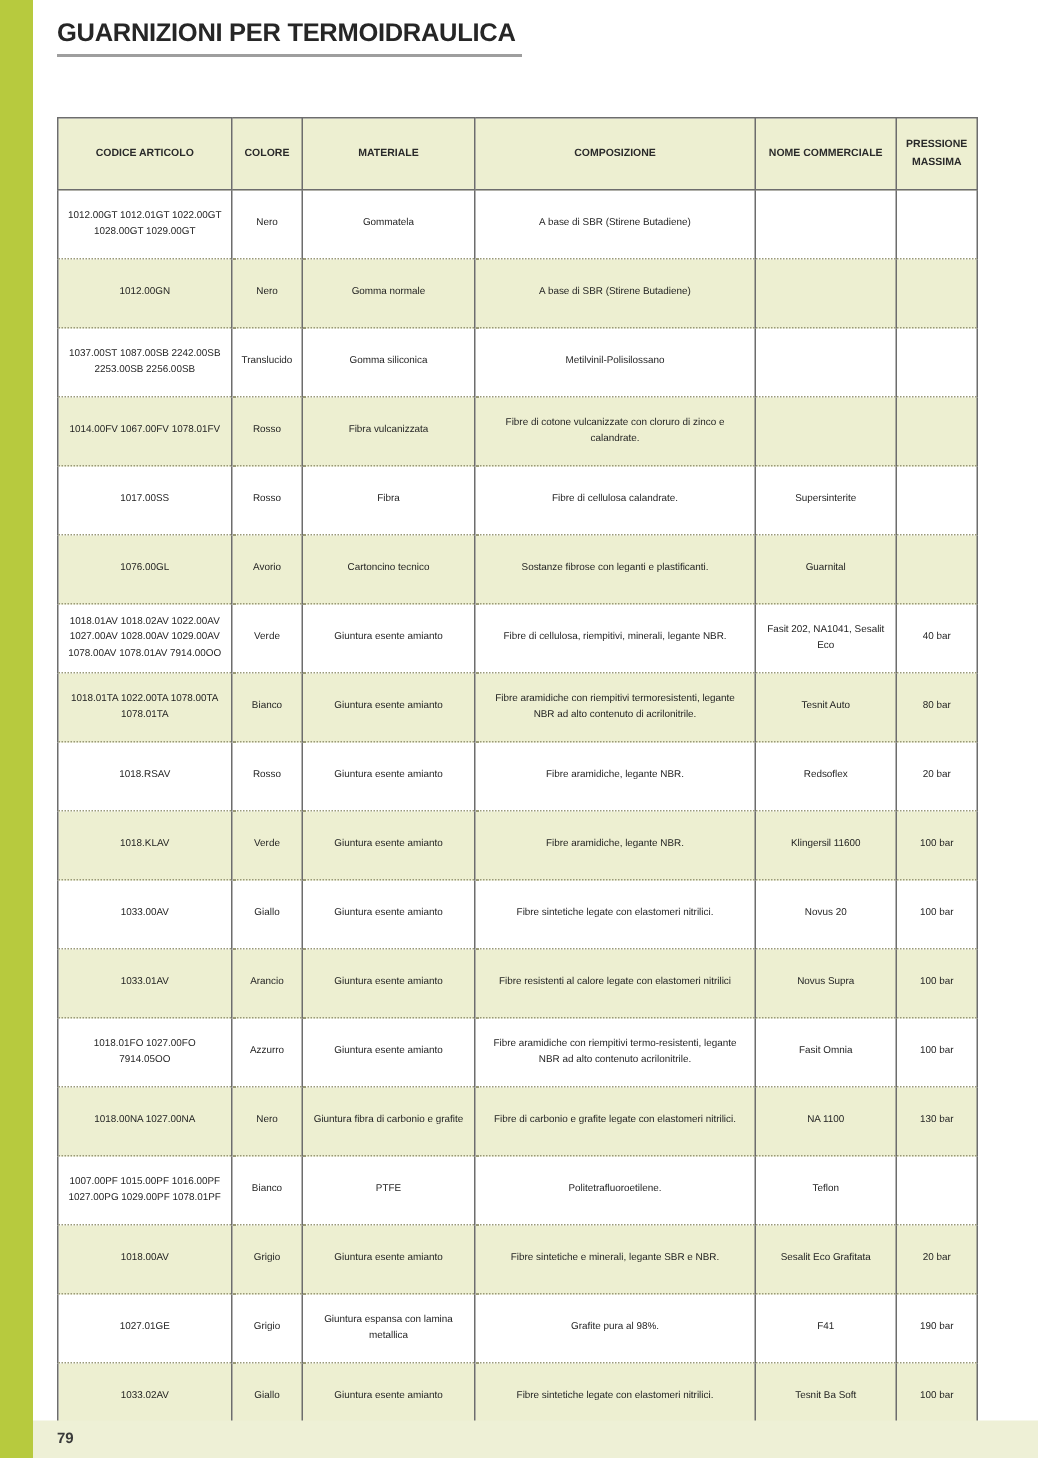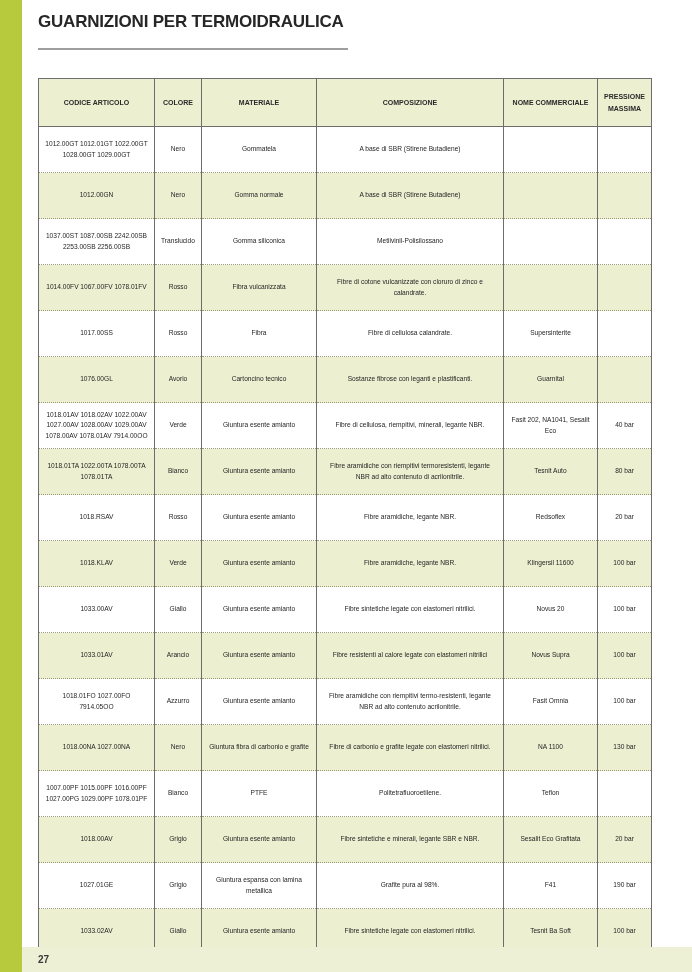--- a/index.html
+++ b/index.html
@@ -21,21 +21,21 @@
   .title {
     position: absolute;
     left: 38px; top: 12px;
     margin: 0;
     font-size: 17px;
     font-weight: bold;
     color: #262626;
     letter-spacing: -0.2px;
     display: inline-block;
     border-bottom: 2px solid #9e9e9e;
-    padding-bottom: 16px;
+    padding-bottom: 4px;
     padding-right: 4px;
   }
   table.products {
     position: absolute;
     left: 38px; top: 78px;
     width: 613px;
     border-collapse: collapse;
     table-layout: fixed;
     border: 1px solid #6d6d6d;
   }
@@ -266,14 +266,14 @@
           <td>Bianco</td>
           <td>Giuntura esente amianto</td>
           <td>Fibre sintetiche legate con elastomeri nitrilici.</td>
           <td>Tesnit KTW G Fasit Domus</td>
           <td>100 bar</td>
         </tr>
       </tbody>
   </table>
 
   <div class="footer-bar"></div>
-  <div class="page-number">27</div>
+  <div class="page-number">79</div>
 </div>
 
 </body></html>

